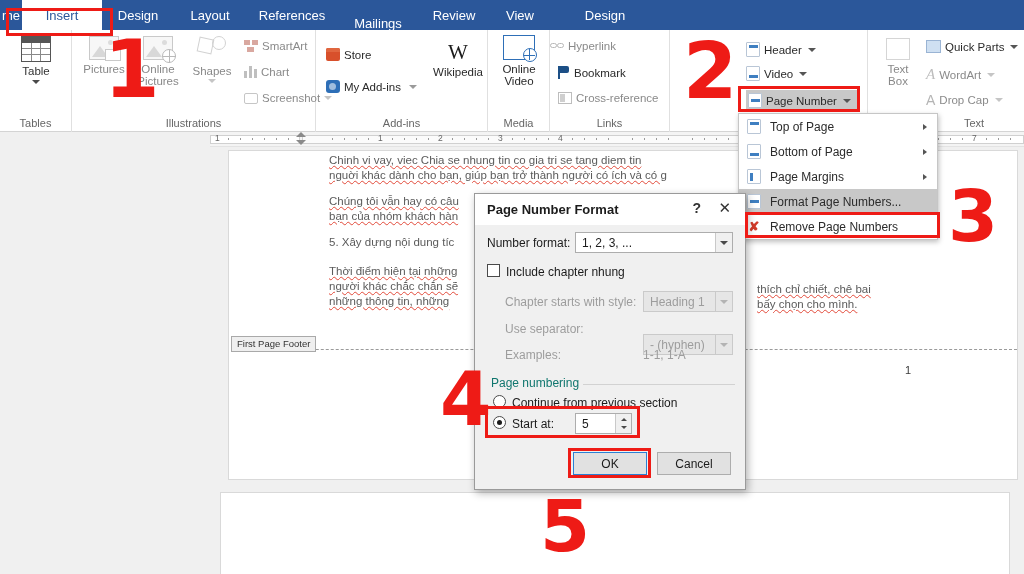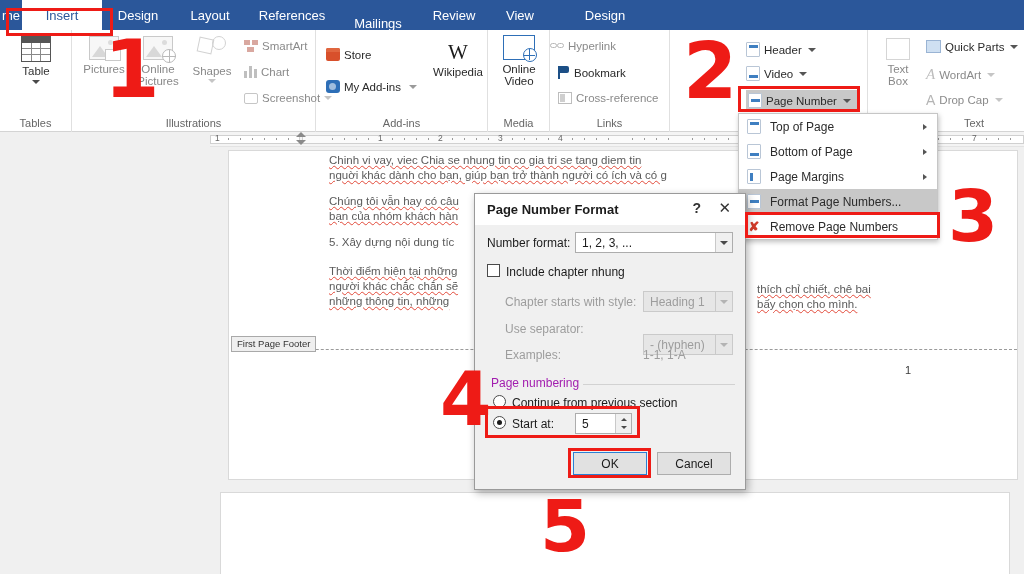--- a/index.html
+++ b/index.html
@@ -221,21 +221,21 @@
   .chk {
     position:absolute; width:13px;height:13px;background:#fff;border:1px solid #4a4a4a;
   }
   .radio {
     position:absolute; width:13px;height:13px;border-radius:50%;
     background:#fff;border:1px solid #4a4a4a;
   }
   .radio.on::after{
     content:"";position:absolute;left:3px;top:3px;width:5px;height:5px;border-radius:50%;background:#1b1b1b;
   }
-  .gbox-title{ position:absolute; font-size:12px;color:#a21caf;background:#f0f0f0;padding:0 4px;}
+  .gbox-title{ position:absolute; font-size:12px;color:#0f766e;background:#f0f0f0;padding:0 4px;}
   .gline { position:absolute; border-top:1px solid #d2d2d2; }
   .spin {
     position:absolute; background:#fff;border:1px solid #adadad;
     font-size:12px;color:#1b1b1b; padding-left:6px; display:flex;align-items:center;
   }
   .spin .ar { position:absolute; right:0;top:0;bottom:0;width:16px;background:#f0f0f0;border-left:1px solid #c9c9c9;}
   .spin .ar::before{content:"";position:absolute;left:5px;top:4px;width:0;height:0;border-left:3px solid transparent;border-right:3px solid transparent;border-bottom:3.5px solid #4a4a4a;}
   .spin .ar::after{content:"";position:absolute;left:5px;bottom:4px;width:0;height:0;border-left:3px solid transparent;border-right:3px solid transparent;border-top:3.5px solid #4a4a4a;}
   .dbtn {
     position:absolute; background:#e1e1e1; border:1px solid #adadad;

